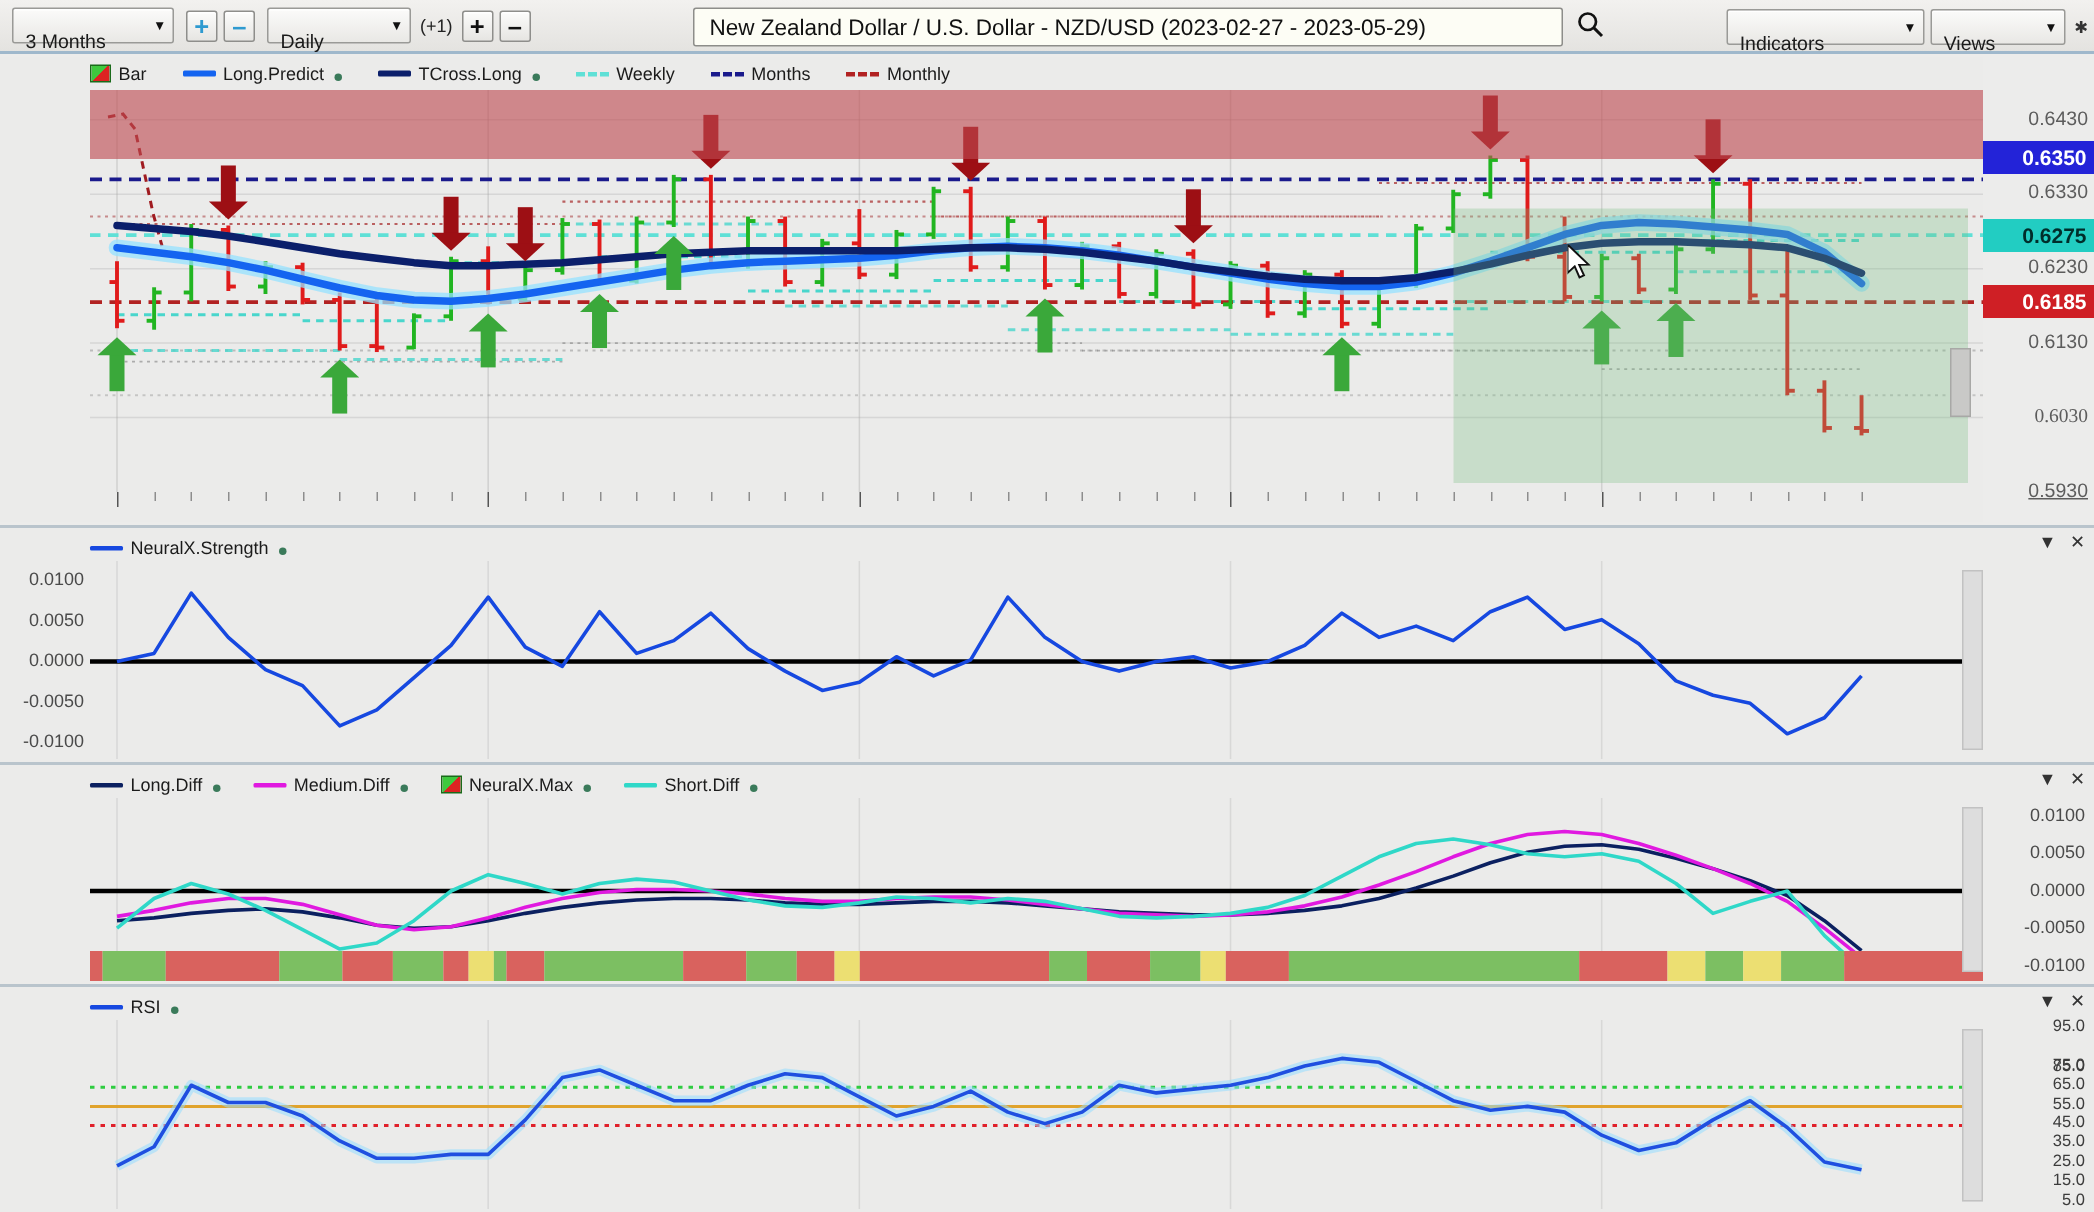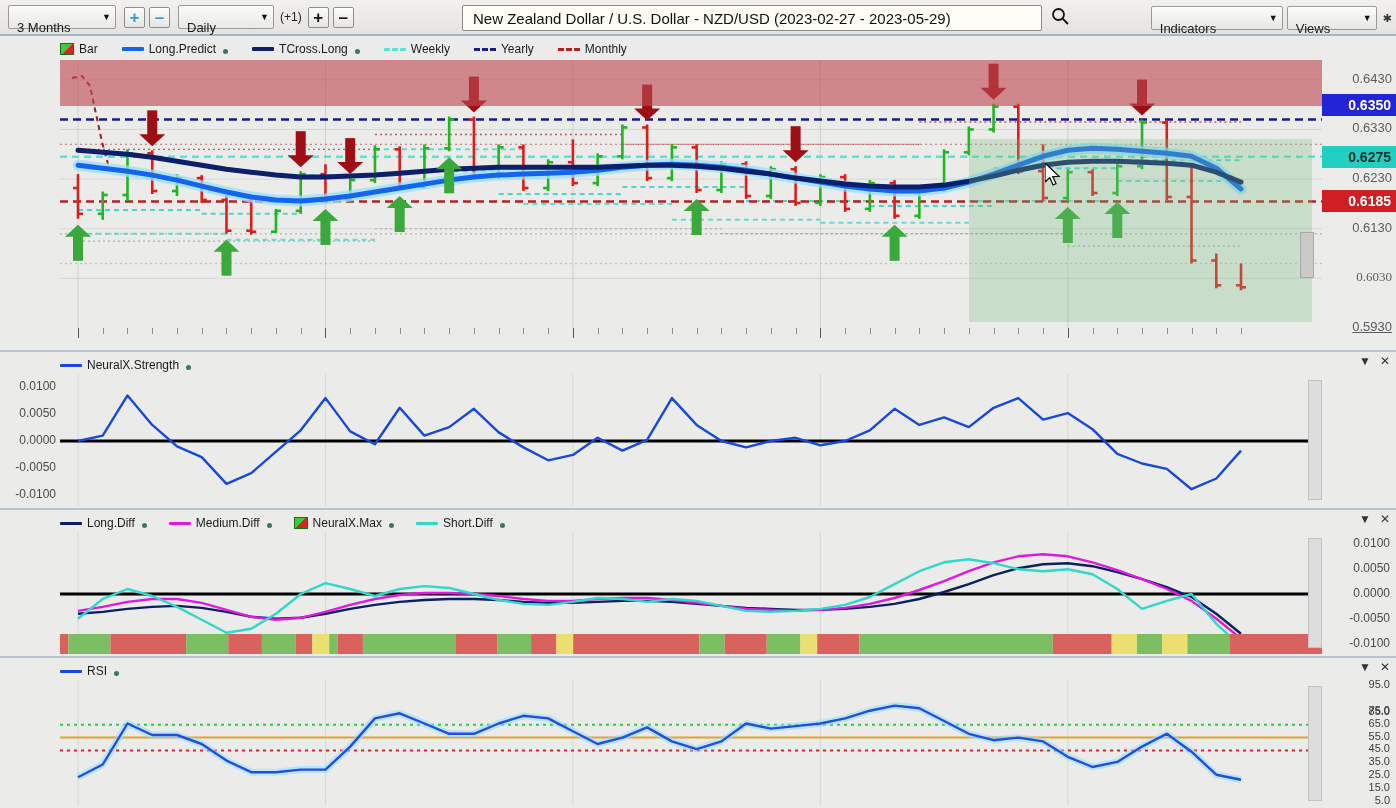--- a/index.html
+++ b/index.html
@@ -172,21 +172,21 @@
         <span class="swline" style="background:#0b1f6b"></span>
         <span>TCross.Long</span>
         <span class="dotmark"></span>
       </div>
       <div class="lg">
         <span class="swdash" style="border-color:#5fe0d6"></span>
         <span>Weekly</span>
       </div>
       <div class="lg">
         <span class="swdash" style="border-color:#1a1a8c"></span>
-        <span>Yearly</span>
+        <span>Months</span>
       </div>
       <div class="lg">
         <span class="swdash" style="border-color:#b22222"></span>
         <span>Monthly</span>
       </div>
     </div>
 
     <div class="plotarea" id="priceplot">
       <div class="redzone"></div>
       <div class="greenzone" id="greenzone" style="left: 908.824px; top: 79.4074px; width: 343.176px; height: 182.593px;"></div>

